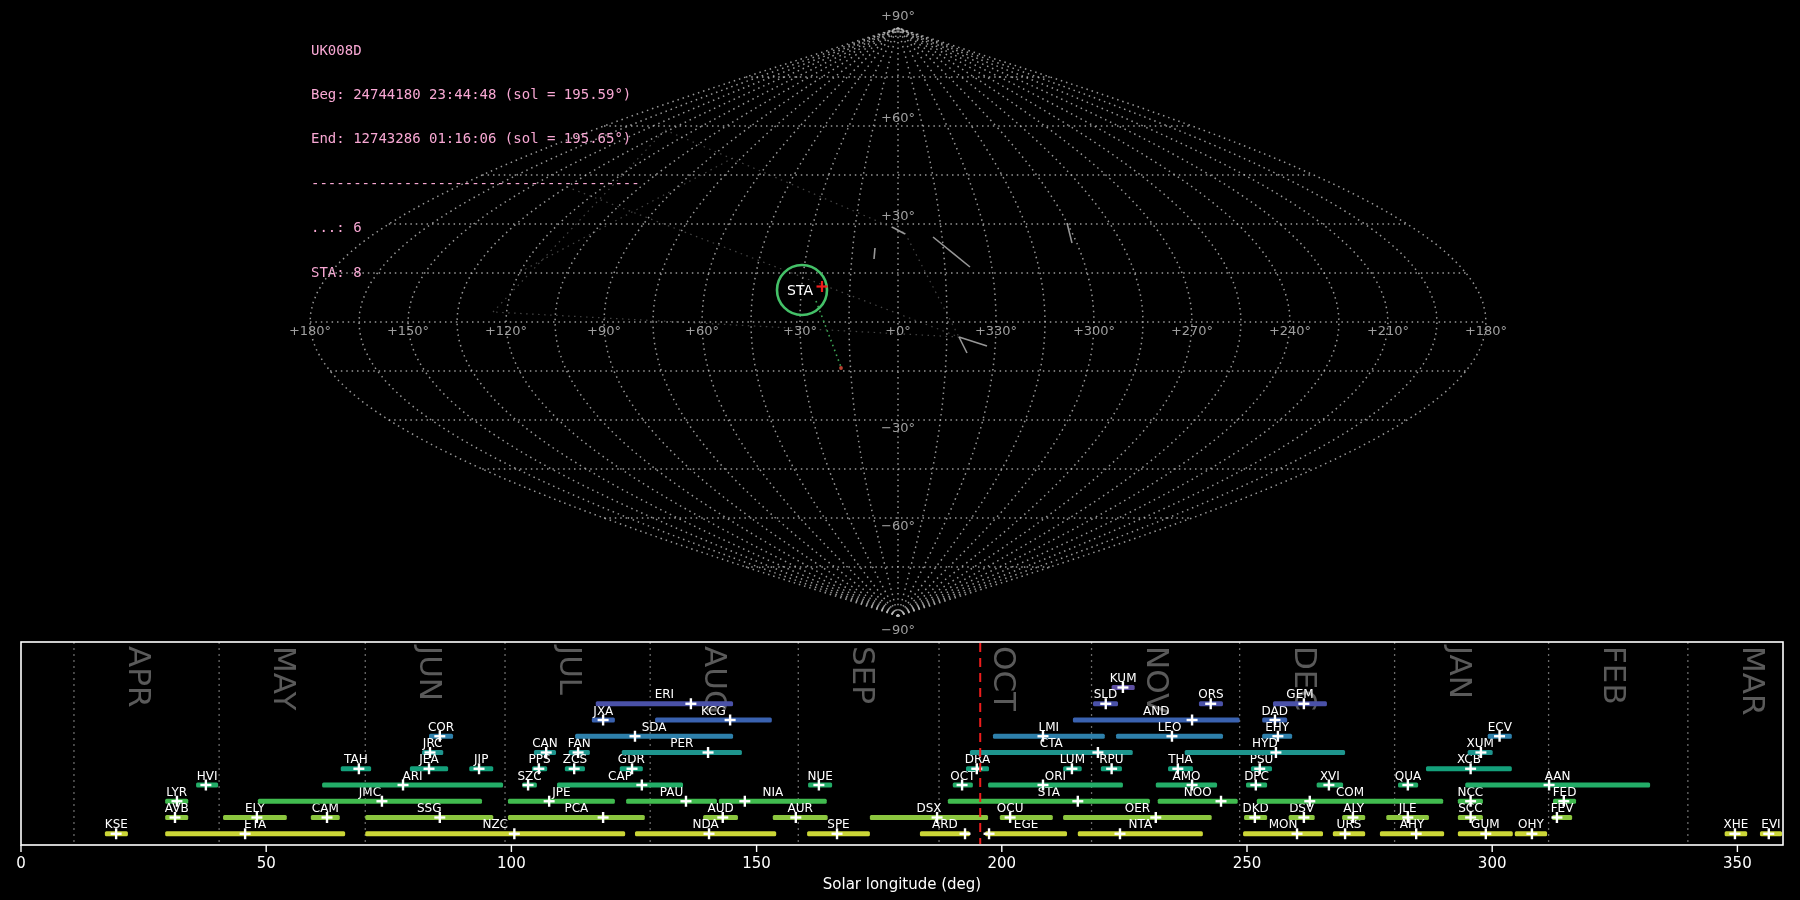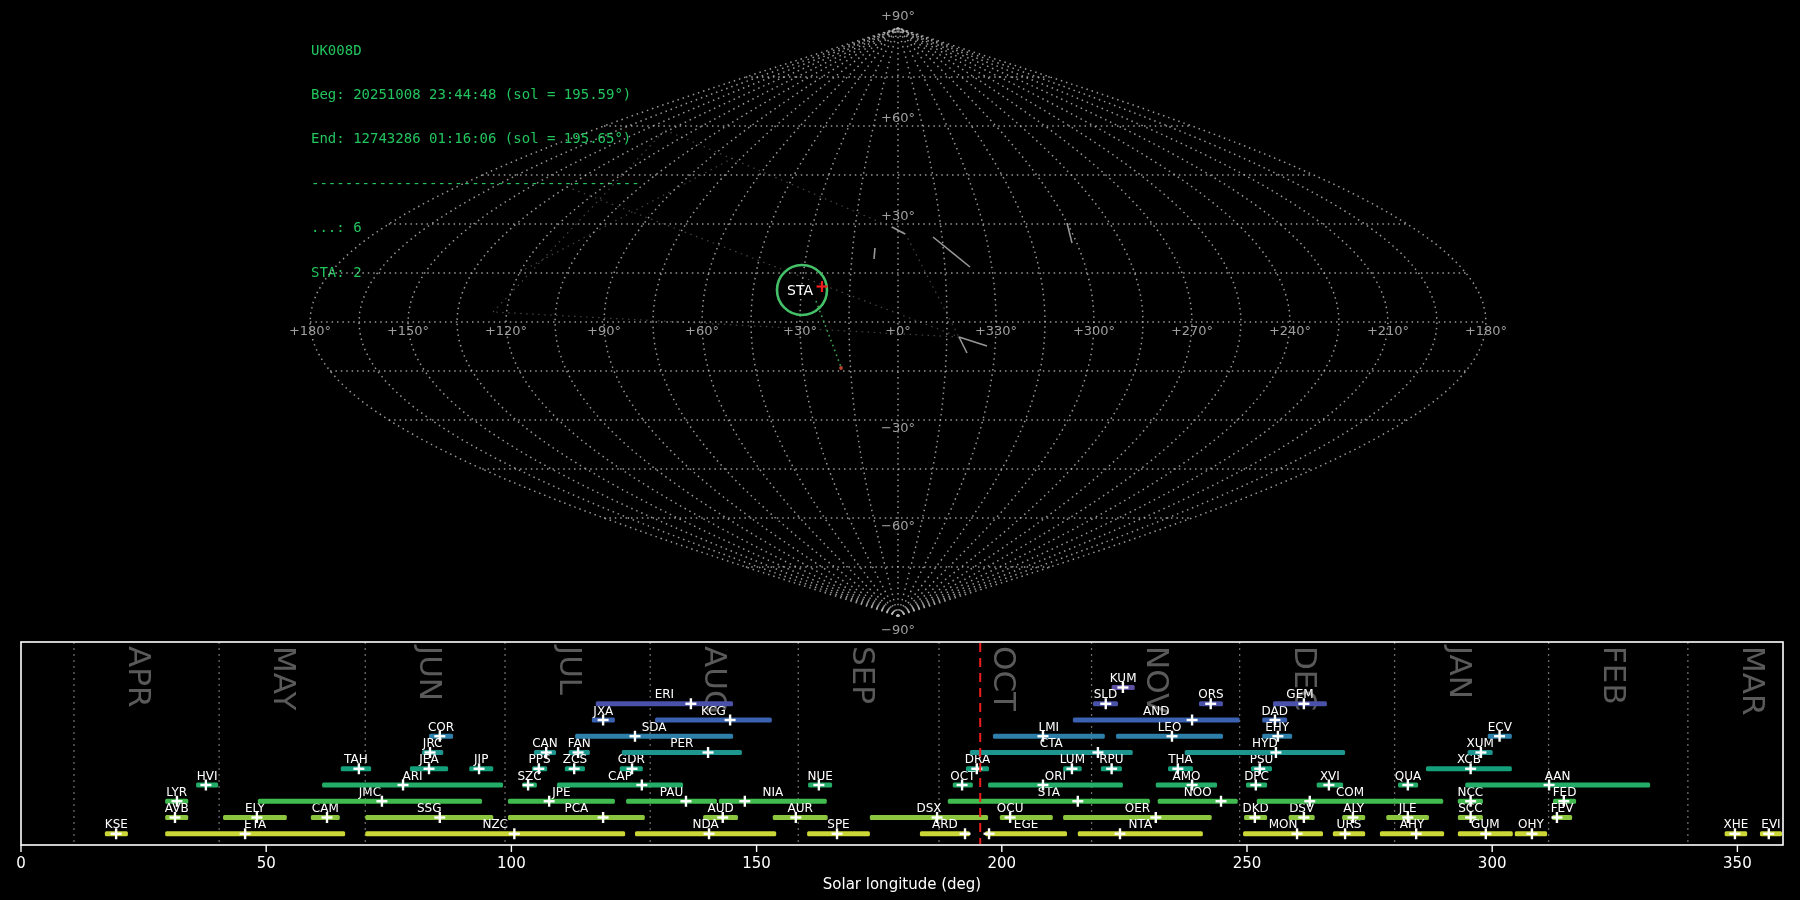--- a/index.html
+++ b/index.html
@@ -1,34 +1,34 @@
 <!DOCTYPE html>
 <html><head>
 <meta charset="utf-8">
 <style>
   html,body{margin:0;padding:0;background:#000;}
   #stage{position:relative;width:1800px;height:900px;background:#000;overflow:hidden;
          font-family:"DejaVu Sans",sans-serif;}
-  #info{position:absolute;left:311px;top:13px;color:#22c55e;
+  #info{position:absolute;left:311px;top:13px;color:#f9a8d4;
         font-family:"DejaVu Sans Mono",monospace;font-size:14px;line-height:14.8px;
         white-space:pre;}
   svg{position:absolute;left:0;top:0;}
   text{font-family:"DejaVu Sans",sans-serif;}
 </style>
 </head>
 <body>
 
 <div id="stage">
   <div id="info">
     <div>UK008D</div>
-    <div>Beg: 20251008 23:44:48 (sol = 195.59°)</div>
+    <div>Beg: 24744180 23:44:48 (sol = 195.59°)</div>
     <div>End: 12743286 01:16:06 (sol = 195.65°)</div>
     <div>---------------------------------------</div>
     <div>...: 6</div>
-    <div>STA: 2</div>
+    <div>STA: 8</div>
   </div>
   <svg id="map" width="1800" height="900" viewBox="0 0 1800 900">
       <line x1="493" y1="312" x2="665" y2="130" stroke="#8a8a8a" stroke-width="1.2" stroke-dasharray="1.5,4.5" opacity="0.5"></line>
       <line x1="665" y1="130" x2="905" y2="233" stroke="#8a8a8a" stroke-width="1.2" stroke-dasharray="1.5,4.5" opacity="0.5"></line>
       <line x1="905" y1="233" x2="959" y2="337" stroke="#8a8a8a" stroke-width="1.2" stroke-dasharray="1.5,4.5" opacity="0.5"></line>
       <line x1="959" y1="337" x2="493" y2="312" stroke="#8a8a8a" stroke-width="1.2" stroke-dasharray="1.5,4.5" opacity="0.5"></line>
       <line x1="520" y1="272" x2="733" y2="158" stroke="#8a8a8a" stroke-width="1.2" stroke-dasharray="1.5,4.5" opacity="0.5"></line>
       <line x1="567" y1="187" x2="959" y2="337" stroke="#8a8a8a" stroke-width="1.2" stroke-dasharray="1.5,4.5" opacity="0.5"></line>
       <line x1="745.8128485654472" y1="567.0025" x2="1050.1871514345528" y2="567.0025" stroke="#b9b9b9" stroke-width="1.5" stroke-dasharray="1.5,3.9" opacity="0.82"></line>
       <line x1="603.9969999999998" y1="518.002" x2="1192.0030000000002" y2="518.002" stroke="#b9b9b9" stroke-width="1.5" stroke-dasharray="1.5,3.9" opacity="0.82"></line>

